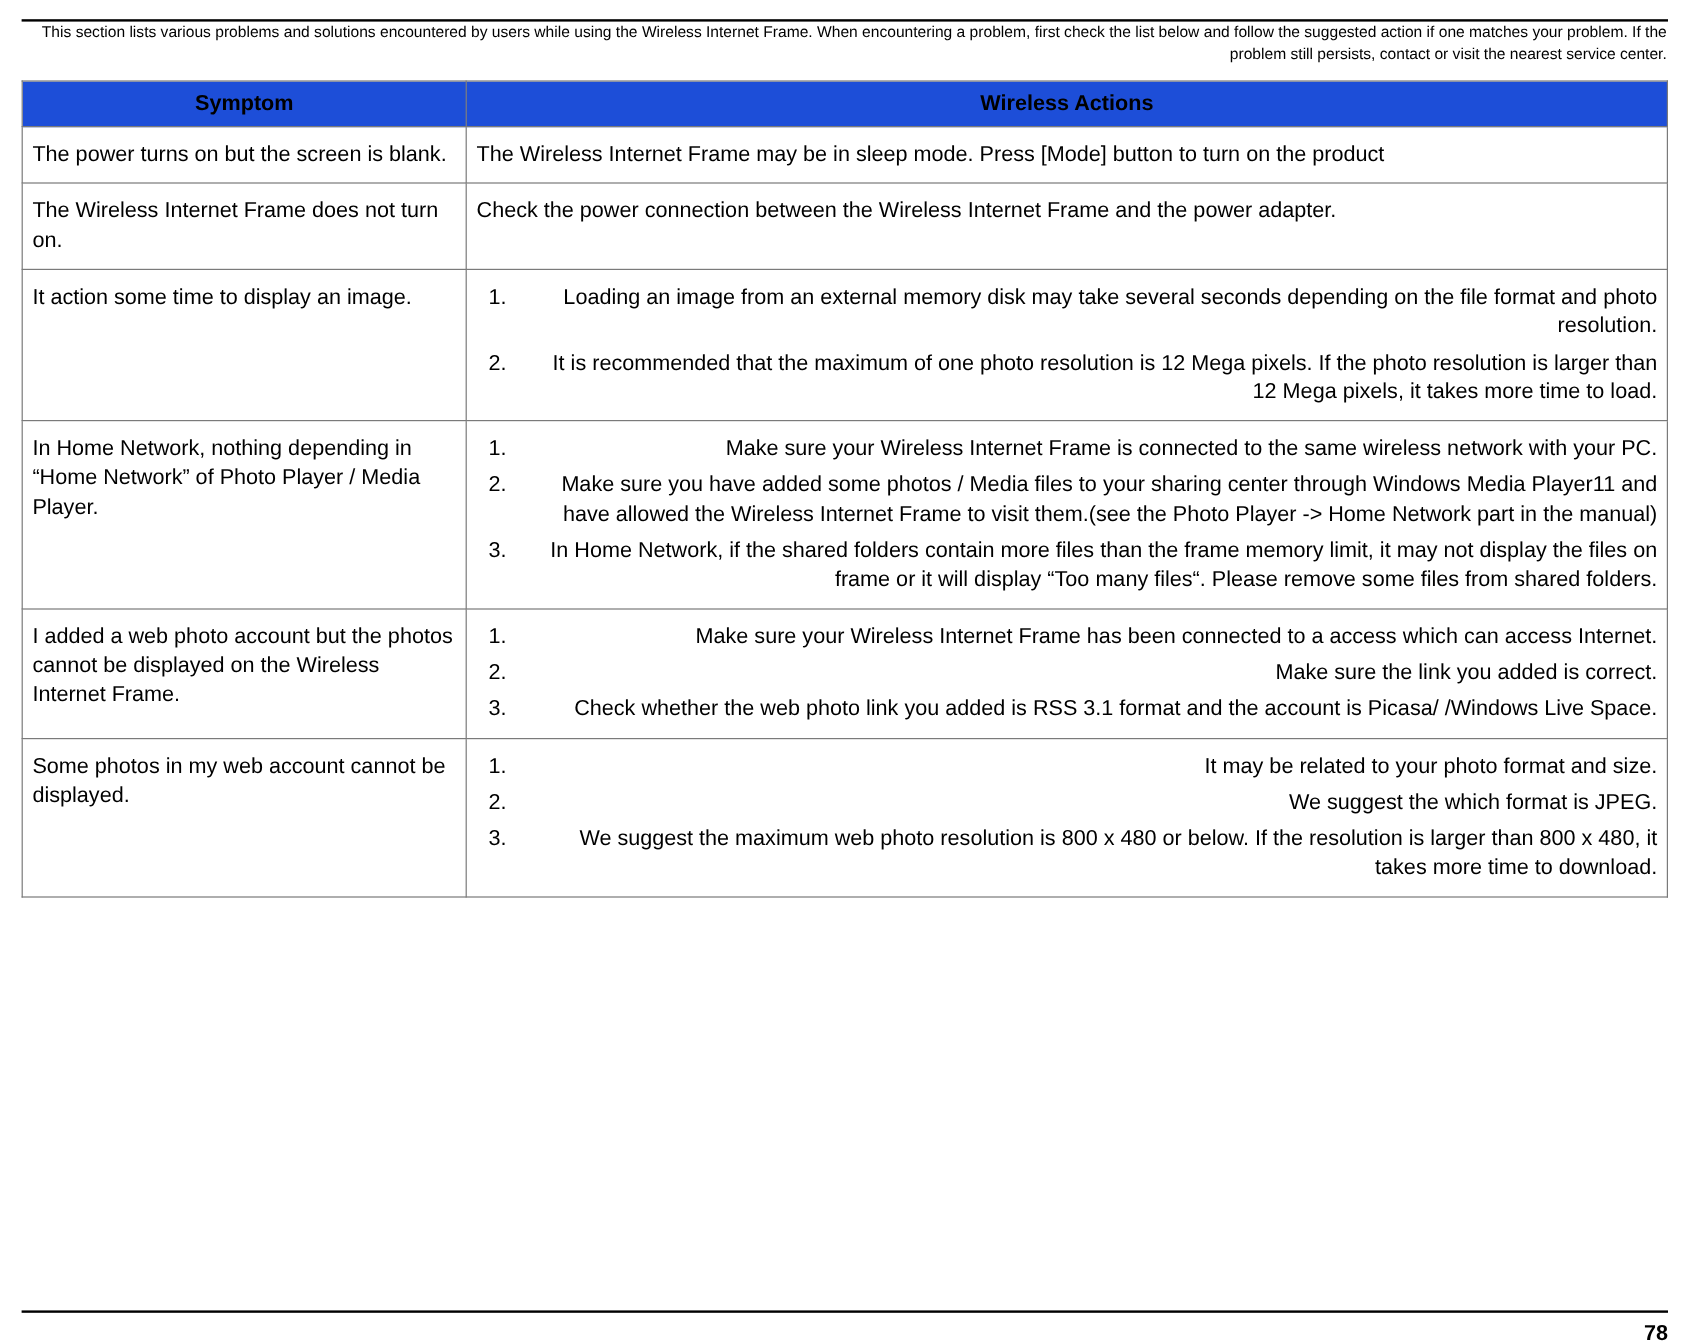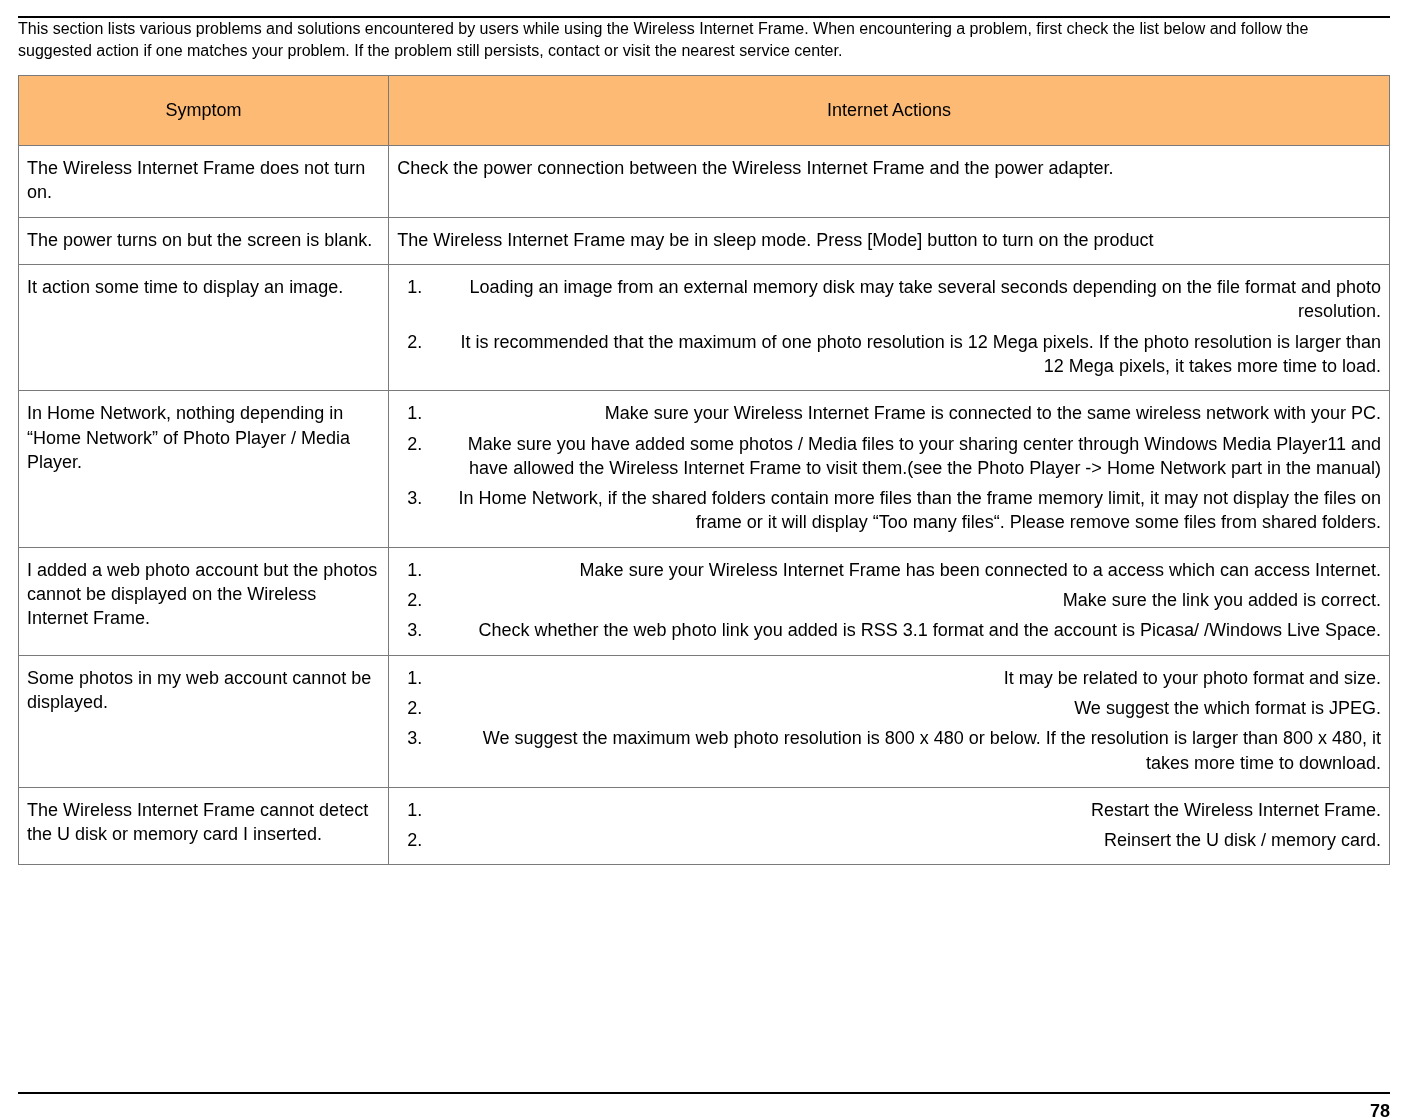--- a/index.html
+++ b/index.html
@@ -19,35 +19,36 @@
   .top-rule {
     border-top: 2px solid #000;
     margin-top: 16px;
   }
   h1.title {
     font-size: 34px;
     font-weight: bold;
     margin: 22px 0 14px 0;
   }
   .intro {
-    font-size: 16px;
+    font-size: 13px;
     line-height: 1.35;
-    margin: 0 12px 14px 0;
+    margin: 0 1px 14px 0;
+    text-align: right;
   }
   table.troubleshoot {
     width: 100%;
     border-collapse: collapse;
     table-layout: fixed;
     font-size: 18px;
   }
   table.troubleshoot th {
-    background: #fdba74;
-    font-weight: normal;
+    background: #1d4ed8;
+    font-weight: bold;
     text-align: center;
-    padding: 24px 6px;
+    padding: 8px 6px;
     border: 1px solid #7a7a7a;
   }
   table.troubleshoot td {
     border: 1px solid #7a7a7a;
     padding: 10px 8px 12px 8px;
     vertical-align: top;
     line-height: 1.35;
   }
   table.troubleshoot col.col-symptom { width: 27%; }
   table.troubleshoot col.col-actions { width: 73%; }
@@ -86,31 +87,31 @@
   <p class="intro">This section lists various problems and solutions encountered by users while using the Wireless Internet Frame.  When encountering a problem, first check the list below and follow the suggested action if one matches your problem.  If the problem still persists, contact or visit the nearest service center.</p>
 
   <table class="troubleshoot">
     <colgroup>
       <col class="col-symptom">
       <col class="col-actions">
     </colgroup>
     <thead>
       <tr>
         <th>Symptom</th>
-        <th>Internet Actions</th>
+        <th>Wireless Actions</th>
       </tr>
     </thead>
     <tbody id="tbody">
         <tr>
+          <td>The power turns on but the screen is blank.</td>
+          <td><span>The Wireless Internet Frame may be in sleep mode.  Press [Mode] button to turn on the product</span></td>
+        </tr>
+        <tr>
           <td>The Wireless Internet Frame does not turn on.</td>
           <td><span>Check the power connection between the Wireless Internet Frame and the power adapter.</span></td>
-        </tr>
-        <tr>
-          <td>The power turns on but the screen is blank.</td>
-          <td><span>The Wireless Internet Frame may be in sleep mode.  Press [Mode] button to turn on the product</span></td>
         </tr>
         <tr>
           <td>It action some time to display an image.</td>
           <td>
             <ol class="actions">
               <li>Loading an image from an external memory disk may take several seconds depending on the file format and photo resolution.</li>
               <li>It is recommended that the maximum of one photo resolution is 12 Mega pixels.  If the photo resolution is larger than 12 Mega pixels, it takes more time to load.</li>
             </ol>
           </td>
         </tr>
@@ -137,27 +138,18 @@
         <tr>
           <td>Some photos in my web account cannot be displayed.</td>
           <td>
             <ol class="actions">
               <li>It may be related to your photo format and size.</li>
               <li>We suggest the which format is JPEG.</li>
               <li>We suggest the maximum web photo resolution is 800 x 480 or below. If the resolution is larger than 800 x 480, it takes more time to download.</li>
             </ol>
           </td>
         </tr>
-        <tr>
-          <td>The Wireless Internet Frame cannot detect the U disk or memory card I inserted.</td>
-          <td>
-            <ol class="actions">
-              <li>Restart the Wireless Internet Frame.</li>
-              <li>Reinsert the U disk / memory card.</li>
-            </ol>
-          </td>
-        </tr>
       </tbody>
   </table>
 
   <div class="bottom-rule"></div>
   <div class="page-number">78</div>
 </div>
 
 </body></html>

